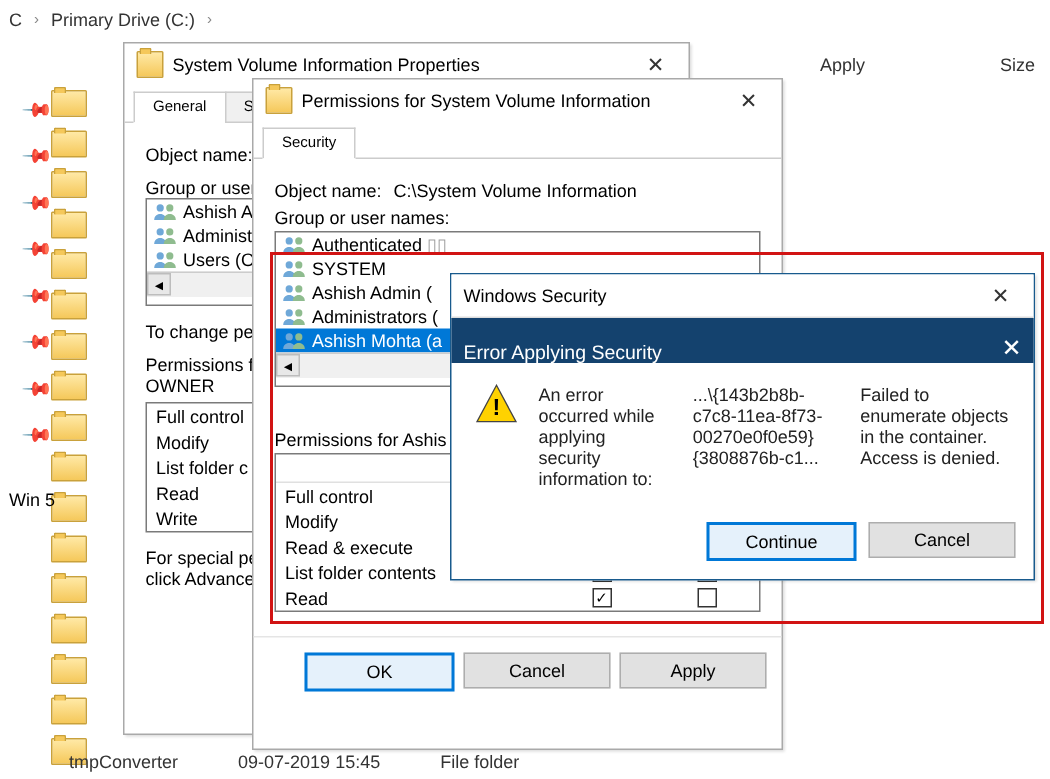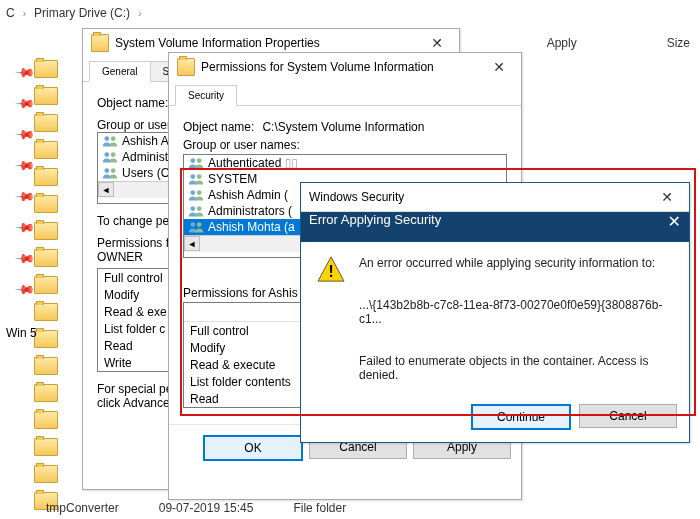--- a/index.html
+++ b/index.html
@@ -39,24 +39,24 @@
   .colhdr{position:absolute;right:10px;top:36px;display:flex;gap:90px;font-size:12px;color:#333}
   .pinrow{position:absolute;left:18px;top:65px;display:flex;flex-direction:column;gap:17px}
   .pin{width:14px;height:14px;color:#606060;transform:rotate(45deg);font-size:13px}
   .label-left{position:absolute;left:6px;top:326px;font-size:12px}
   .filecol{position:absolute;left:34px;top:60px;display:flex;flex-direction:column;gap:9px}
   .filecol .folder-icon{width:22px;height:16px}
   .footer{position:absolute;left:46px;bottom:4px;display:flex;gap:40px;font-size:12px;color:#333}
   
   .secdlg{left:300px;top:182px;width:388px;border:1px solid #185a8d}
   .secdlg .titlebar{background:#fff;border-bottom:1px solid #ddd}
-  .secdlg .bluebar{height:30px;background:#14426e;color:#fff;display:flex;align-items:flex-start;justify-content:space-between;padding:0 8px;font-size:13px}
+  .secdlg .bluebar{height:30px;background:#14426e;color:#fff;display:flex;align-items:flex-end;justify-content:space-between;padding:0 8px;font-size:13px}
   .secdlg .content{padding:14px 16px;display:flex;gap:14px;font-size:12px;color:#222}
   .warn{width:28px;height:26px;flex:0 0 28px}
-  .secdlg .msgs{flex:1;display:flex;flex-direction:column;gap:28px}
+  .secdlg .msgs{flex:1;display:flex;flex-direction:row;gap:14px}
   .secdlg .btns{display:flex;justify-content:flex-end;gap:8px;padding:8px 12px 12px 12px}
   .redbox{position:absolute;border:2px solid #d11313;pointer-events:none}
 </style>
 </head>
 <body>
 
 <div class="crumb">
   <span>C</span>
   <span class="sep">›</span>
   <span>Primary Drive (C:)</span>
@@ -156,23 +156,20 @@
     <div style="margin-top:10px">To change pe</div>
     <div style="margin-top:8px;white-space:pre-line">Permissions fo
 OWNER</div>
     <div class="permtable" style="width:88px;margin-top:4px">
       <div id="props-perms">
           <div class="prow">
             <span class="pn">Full control</span>
           </div>
           <div class="prow">
             <span class="pn">Modify</span>
-          </div>
-          <div class="prow">
-            <span class="pn">Read &amp; exe</span>
           </div>
           <div class="prow">
             <span class="pn">List folder c</span>
           </div>
           <div class="prow">
             <span class="pn">Read</span>
           </div>
           <div class="prow">
             <span class="pn">Write</span>
           </div>

